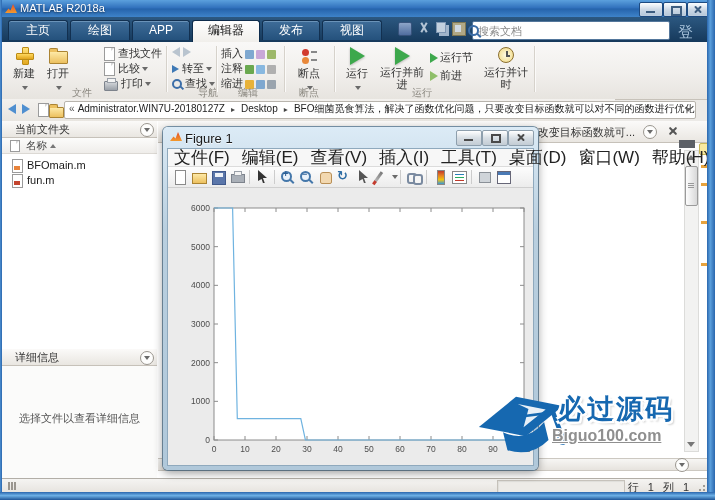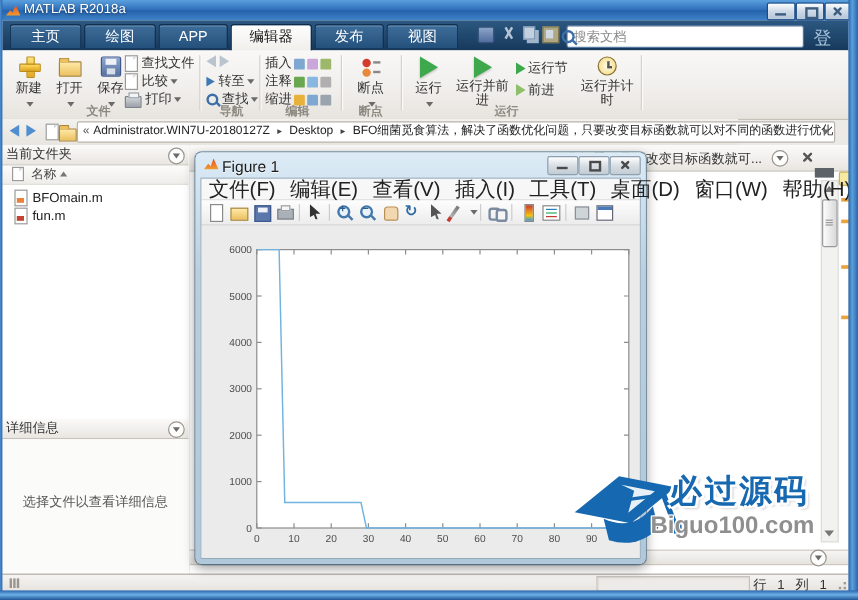--- a/index.html
+++ b/index.html
@@ -36,21 +36,21 @@
 .q-help{background:#eef4fa;border-radius:50%;border:1px solid #9ab0c8;} .q-help::before{content:"?";position:absolute;left:3px;top:-1px;color:#2a5d93;font-weight:bold;font-size:10px;}
 .searchbox{top:4px;width:196px;height:17px;background:#fff;border:1px solid #54779c;border-radius:2px;}
 .searchbox input{position:absolute;left:3px;top:1px;width:172px;height:13px;border:none;outline:none;font-size:11px;font-family:inherit;background:transparent;color:#222;}
 .searchbox input::placeholder{color:#8a8a8a;}
 .magn{display:inline-block;position:relative;width:7px;height:7px;border:2px solid #3c6ea8;border-radius:50%;}
 .magn::after{content:"";position:absolute;width:2px;height:5px;background:#3c6ea8;right:-3px;bottom:-4px;transform:rotate(-45deg);}
 .signin{color:#a9c4dd;font-size:15px;}
 
 .ribbon{left:2px;top:42px;width:705px;height:57px;background:linear-gradient(180deg,#f9f8f7 0%,#f1efec 55%,#e7e4df 100%);border-bottom:1px solid #c7c2ba;}
 .gsep{top:4px;width:1px;height:46px;background:#d6d2cb;box-shadow:1px 0 0 #fbfaf9;}
-.glabel{top:44px;color:#8b8880;font-size:10px;text-align:center;font-weight:bold;}
+.glabel{top:44px;color:#8b8880;font-size:10px;text-align:center;}
 .bb{top:3px;text-align:center;font-size:11px;color:#333;}
 .bb .ic-slot{height:20px;position:relative;margin-bottom:1px;}
 .smallrow{height:14px;line-height:14px;font-size:11px;color:#333;white-space:nowrap;}
 .smallrow .si{display:inline-block;vertical-align:middle;margin-right:3px;}
 .tri{display:inline-block;width:0;height:0;border-left:3px solid transparent;border-right:3px solid transparent;border-top:4px solid #6a6a6a;vertical-align:middle;margin-left:2px;}
 
 .plus16{position:absolute;left:50%;margin-left:-8px;top:2px;width:16px;height:16px;}
 .plus16::before{content:"";position:absolute;left:6px;top:0;width:5px;height:16px;background:linear-gradient(#ffe27a,#e3a81f);border:1px solid #bb8b15;border-radius:1px;}
 .plus16::after{content:"";position:absolute;left:0;top:6px;width:16px;height:5px;background:linear-gradient(#ffd95e,#e0a41c);border:1px solid #bb8b15;border-radius:1px;}
 .fold{position:absolute;left:50%;margin-left:-9px;top:6px;width:17px;height:11px;background:linear-gradient(#fde9a7,#ecc05f);border:1px solid #ab8433;border-radius:1px;}
@@ -77,21 +77,21 @@
 .bkptI::before{content:"";position:absolute;left:1px;top:2px;width:7px;height:7px;border-radius:50%;background:#d23b2e;box-shadow:0 8px 0 #e8883a;}
 .bkptI::after{content:"";position:absolute;left:10px;top:4px;width:6px;height:2px;background:#888;box-shadow:0 8px 0 #888;}
 
 .addrbar{left:2px;top:99px;width:613px;height:22px;background:linear-gradient(#f3f1ee,#e8e5e0);border-bottom:1px solid #c0bbb2;}
 .nav-arrow{top:5px;}
 .crumbfield{left:62px;top:2px;width:630px;height:16px;background:#fff;border:1px solid #b8b4ad;border-radius:2px;overflow:hidden;white-space:nowrap;}
 .crumb{font-size:10px;color:#222;}
 .crumbsep{display:inline-block;color:#444;font-size:8px;margin:0 3px;}
 
 .leftpanel{left:2px;top:121px;width:156px;height:357px;background:#fff;border-right:1px solid #b8b4ad;}
-.pnl-hdr{position:absolute;left:0;width:155px;height:17px;background:linear-gradient(#fbfaf9,#e9e6e1);border-bottom:1px solid #c6c1b9;line-height:17px;padding-left:3px;box-sizing:border-box;font-size:11px;color:#333;}
+.pnl-hdr{position:absolute;left:0;width:155px;height:17px;background:linear-gradient(#fbfaf9,#e9e6e1);border-bottom:1px solid #c6c1b9;line-height:17px;padding-left:13px;box-sizing:border-box;font-size:11px;color:#333;}
 .circbtn{position:absolute;width:12px;height:12px;border:1px solid #9a968f;border-radius:50%;background:#fdfdfc;}
 .circbtn::after{content:"";position:absolute;left:3px;top:4px;border-left:3px solid transparent;border-right:3px solid transparent;border-top:4px solid #6a6a6a;}
 .colhdr{position:absolute;left:0;top:17px;width:155px;height:15px;background:linear-gradient(#fcfcfb,#efedea);border-bottom:1px solid #dcd9d4;line-height:15px;font-size:10.5px;color:#444;}
 .triU{display:inline-block;width:0;height:0;border-left:3px solid transparent;border-right:3px solid transparent;border-bottom:4px solid #777;margin-left:3px;vertical-align:middle;}
 .filerow{position:absolute;left:0;width:155px;height:14px;line-height:14px;font-size:11px;color:#1a1a1a;}
 .mdoc{display:inline-block;position:relative;width:9px;height:12px;background:#fff;border:1px solid #9b9b9b;vertical-align:middle;margin:0 4px 0 10px;}
 .mdoc::before{content:"";position:absolute;left:1px;top:6px;width:6px;height:4px;background:#e8833a;}
 .mdoc.fn::before{background:#c4452f;}
 .details-body{position:absolute;left:0;top:245px;width:155px;height:112px;background:#fbfbfa;}
 .details-ph{position:absolute;left:0;top:45px;width:155px;text-align:center;color:#555;font-size:11px;}
@@ -154,22 +154,22 @@
 .sb-grip3::before{content:"";position:absolute;left:0;top:0;width:2px;height:8px;background:#9a968f;box-shadow:3px 0 0 #9a968f,6px 0 0 #9a968f;}
 .sb-box{position:absolute;left:495px;top:1px;width:126px;height:11px;border:1px solid #c6c2bb;background:#edebe7;box-shadow:inset 1px 1px 1px rgba(0,0,0,.06);}
 .sb-pos{position:absolute;right:18px;top:1px;font-size:11px;color:#333;}
 .sb-pos span{margin-left:9px;}
 .sb-rgrip{position:absolute;right:2px;top:3px;width:9px;height:9px;}
 .sb-rgrip::before{content:"";position:absolute;right:0;bottom:0;width:2px;height:2px;background:#a09c95;box-shadow:-4px 0 0 #a09c95,0 -4px 0 #a09c95;}
 
 .watermark{left:478px;top:383px;width:215px;height:92px;z-index:50;}
 .wm-name{position:absolute;left:80px;top:8px;font-size:27px;font-weight:bold;letter-spacing:2px;color:#1668b0;
   text-shadow:-2px -2px 0 #fff,2px -2px 0 #fff,-2px 2px 0 #fff,2px 2px 0 #fff,0 2px 0 #fff,2px 0 0 #fff,3px 3px 2px rgba(0,0,0,.18);}
-.wm-site{position:absolute;left:64px;top:44px;font-size:20px;font-weight:bold;color:#8f8f8f;
-  text-shadow:-1px -1px 0 #fff,1px -1px 0 #fff,-1px 1px 0 #fff,1px 1px 0 #fff;}
+.wm-site{position:absolute;left:74px;top:44px;font-size:16px;font-weight:bold;color:#8f8f8f;
+  text-shadow:-1px -1px 0 #fff,1px -1px 0 #fff,-1px 1px 0 #fff,1px 1px 0 #fff;text-decoration:underline;}
 </style>
 </head>
 <body>
 
 <div class="app">
 
   <div class="abs titlebar">
     <svg class="abs" style="left:5px;top:3px" width="12" height="12" viewBox="0 0 12 12">
         <defs>
           <linearGradient id="mg1" x1="0" y1="0" x2="0" y2="1">
@@ -218,33 +218,30 @@
   </div>
 
   <div class="abs ribbon">
 
     <div class="abs bb" style="left:40px;width:32px"><div class="ic-slot">
           <span class="fold"></span>
         </div><span>打开</span><br><span class="tri"></span></div>
     <div class="abs bb" style="left:6px;width:32px"><div class="ic-slot">
           <span class="plus16"></span>
         </div><span>新建</span><br><span class="tri"></span></div>
-    <div class="abs bb" style="left:74px;width:32px"><div class="ic-slot">
-          <span class="flop"></span>
-        </div><span>保存</span><br><span class="tri"></span></div>
     <div class="abs smallrow" style="left:102px;top:4px"><span class="si docpg"></span><span>查找文件</span></div>
     <div class="abs smallrow" style="left:102px;top:19px"><span class="si docpg"></span><span>比较</span><span class="tri"></span></div>
     <div class="abs smallrow" style="left:102px;top:34px"><span class="si prnt"></span><span>打印</span><span class="tri"></span></div>
     <div class="abs glabel" style="left:40px;width:80px">文件</div>
     <div class="abs gsep" style="left:164px"></div>
 
     <div class="abs smallrow" style="left:170px;top:4px"><span class="arrL"></span>&nbsp;<span class="arrR"></span></div>
     <div class="abs smallrow" style="left:170px;top:19px"><span class="si gotoI"></span><span>转至</span><span class="tri"></span></div>
     <div class="abs smallrow" style="left:170px;top:34px"><span class="si magblue"></span><span>查找</span><span class="tri"></span></div>
-    <div class="abs glabel" style="left:169px;width:44px">导航</div>
+    <div class="abs glabel" style="left:184px;width:44px">导航</div>
     <div class="abs gsep" style="left:214px"></div>
 
     <div class="abs smallrow" style="left:219px;top:4px"><span>插入</span><span class="clusterI" style="background:#7fa8d0"></span><span class="clusterI" style="background:#c9a7d8"></span><span class="clusterI" style="background:#9db86a"></span></div>
     <div class="abs smallrow" style="left:219px;top:19px"><span>注释</span><span class="clusterI" style="background:#6aa84f"></span><span class="clusterI" style="background:#88b8e0"></span><span class="clusterI" style="background:#b0b0b0"></span></div>
     <div class="abs smallrow" style="left:219px;top:34px"><span>缩进</span><span class="clusterI" style="background:#e8b23a"></span><span class="clusterI" style="background:#7fa8d0"></span><span class="clusterI" style="background:#9aa4ae"></span></div>
     <div class="abs glabel" style="left:222px;width:48px">编辑</div>
     <div class="abs gsep" style="left:282px"></div>
 
     <div class="abs bb" style="left:288px;width:38px"><div class="ic-slot">
           <span class="bkptI"></span>

